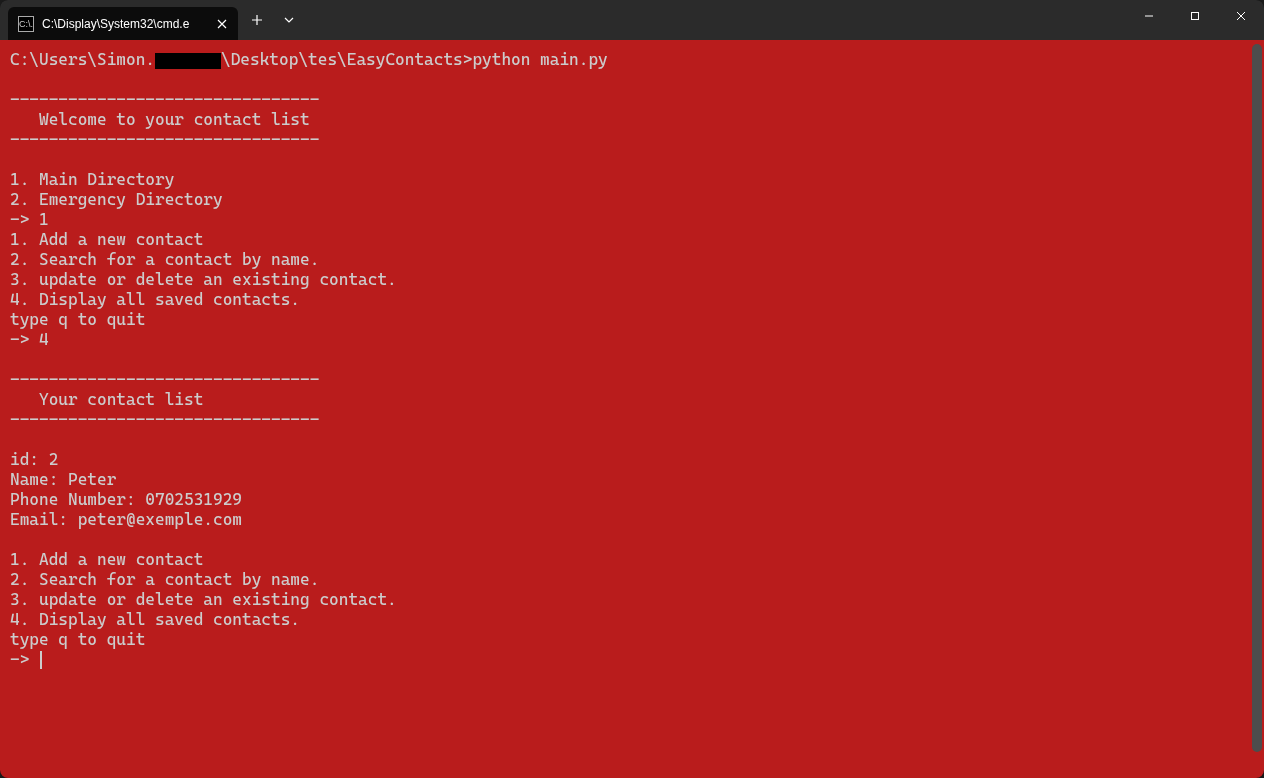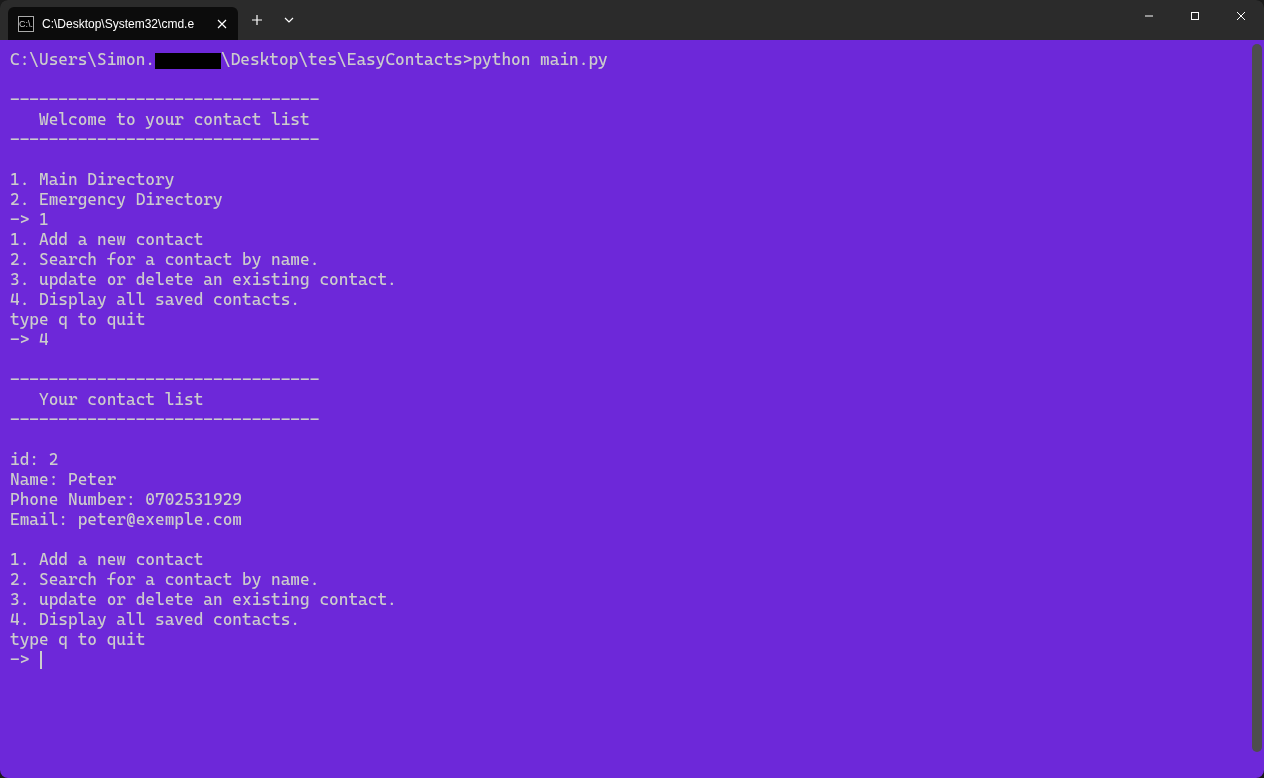--- a/index.html
+++ b/index.html
@@ -105,21 +105,21 @@
     display: flex;
     align-items: center;
     justify-content: center;
     color: #fff;
     cursor: pointer;
   }
 
   .terminal-area {
     flex: 1;
     display: flex;
-    background: #6d28d9;
+    background: #b91c1c;
     position: relative;
   }
   .terminal {
     flex: 1;
     padding: 10px 8px 8px 10px;
     font-family: "Cascadia Mono", "Consolas", monospace;
     font-size: 16.5px;
     line-height: 20px;
     color: #cccccc;
     white-space: pre;
@@ -155,21 +155,21 @@
   svg { display:block; }
 </style>
 </head>
 <body>
 
 <div class="window">
 
   <div class="titlebar">
     <div class="tab">
       <span class="tab-icon">C:\.</span>
-      <span class="tab-title">C:\Desktop\System32\cmd.e</span>
+      <span class="tab-title">C:\Display\System32\cmd.e</span>
       <span class="tab-close">
         <svg width="10" height="10" viewBox="0 0 10 10">
             <path d="M1 1 L9 9 M9 1 L1 9" stroke="#fff" stroke-width="1.2"></path>
           </svg>
       </span>
     </div>
     <div class="tab-actions">
       <div class="titlebar-btn">
         <svg width="12" height="12" viewBox="0 0 12 12">
             <path d="M6 1 V11 M1 6 H11" stroke="#fff" stroke-width="1.2"></path>

